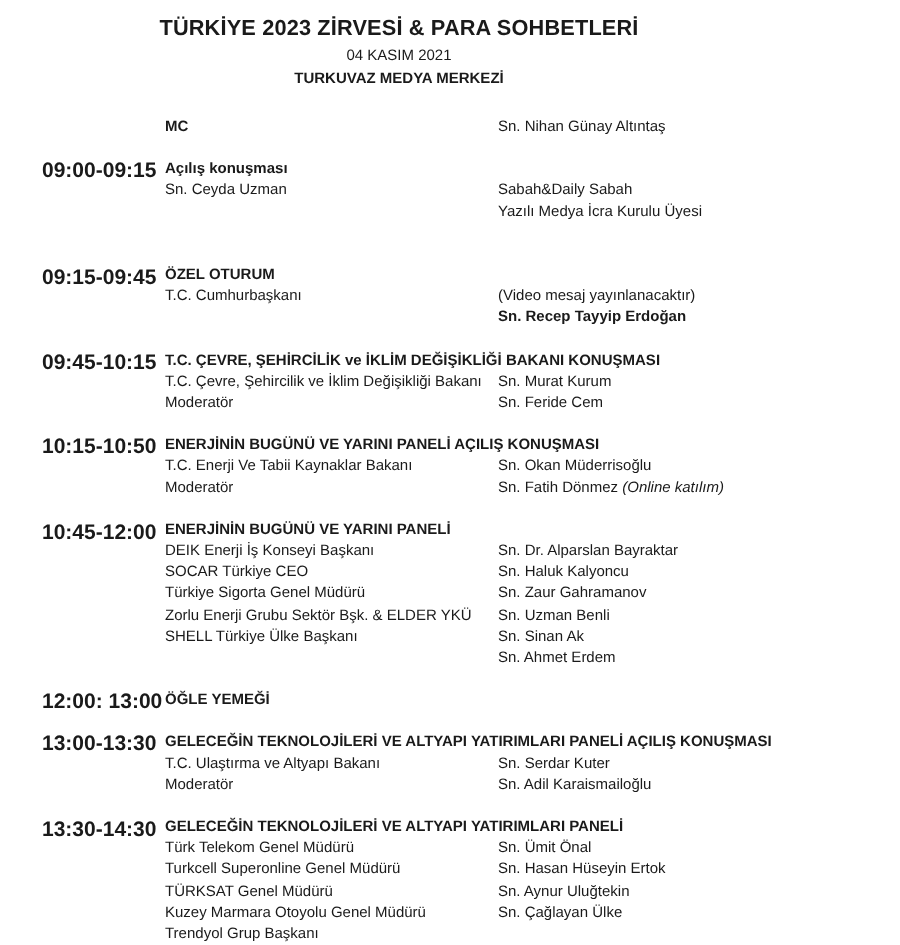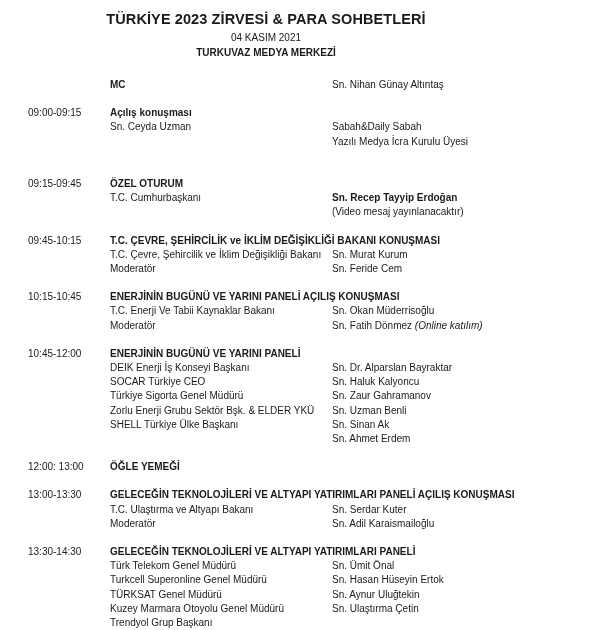--- a/index.html
+++ b/index.html
@@ -52,22 +52,22 @@
     padding: 0 14px 0 28px;
   }
   .row {
     display: flex;
     align-items: flex-start;
     margin-bottom: 14px;
   }
   .col-time {
     width: 82px;
     flex: 0 0 82px;
-    font-size: 10px;
-    font-weight: normal;
+    font-size: 14px;
+    font-weight: bold;
     line-height: 14px;
     white-space: nowrap;
   }
   .col-body {
     flex: 1 1 auto;
     min-width: 0;
     display: flex;
   }
   .col-role {
     flex: 1 1 auto;
@@ -141,42 +141,42 @@
         <div class="row">
           <div class="col-time">09:15-09:45</div>
           <div class="col-body">
             <div class="col-role">
               <div class="line head">ÖZEL OTURUM</div>
               <div class="line">T.C. Cumhurbaşkanı</div>
               <div class="line blank">&nbsp;</div>
             </div>
             <div class="col-person">
               <div class="line blank">&nbsp;</div>
+              <div class="line"><span>(Video mesaj yayınlanacaktır)</span></div>
               <div class="line bold"><span>Sn. Recep Tayyip Erdoğan</span></div>
-              <div class="line"><span>(Video mesaj yayınlanacaktır)</span></div>
             </div>
           </div>
         </div>
         <div class="row">
           <div class="col-time">09:45-10:15</div>
           <div class="col-body">
             <div class="col-role">
               <div class="line head">T.C. ÇEVRE, ŞEHİRCİLİK ve İKLİM DEĞİŞİKLİĞİ BAKANI KONUŞMASI</div>
               <div class="line">T.C. Çevre, Şehircilik ve İklim Değişikliği Bakanı</div>
               <div class="line">Moderatör</div>
             </div>
             <div class="col-person">
               <div class="line blank">&nbsp;</div>
               <div class="line"><span>Sn. Murat Kurum</span></div>
               <div class="line"><span>Sn. Feride Cem</span></div>
             </div>
           </div>
         </div>
         <div class="row">
-          <div class="col-time">10:15-10:45</div>
+          <div class="col-time">10:15-10:50</div>
           <div class="col-body">
             <div class="col-role">
               <div class="line head">ENERJİNİN BUGÜNÜ VE YARINI PANELİ AÇILIŞ KONUŞMASI</div>
               <div class="line">T.C. Enerji Ve Tabii Kaynaklar Bakanı</div>
               <div class="line">Moderatör</div>
             </div>
             <div class="col-person">
               <div class="line blank">&nbsp;</div>
               <div class="line"><span>Sn. Okan Müderrisoğlu</span></div>
               <div class="line"><span>Sn. Fatih Dönmez </span><em class="ital">(Online katılım)</em></div>
@@ -240,20 +240,20 @@
               <div class="line">Turkcell Superonline Genel Müdürü</div>
               <div class="line">TÜRKSAT Genel Müdürü</div>
               <div class="line">Kuzey Marmara Otoyolu Genel Müdürü</div>
               <div class="line">Trendyol Grup Başkanı</div>
             </div>
             <div class="col-person">
               <div class="line blank">&nbsp;</div>
               <div class="line"><span>Sn. Ümit Önal</span></div>
               <div class="line"><span>Sn. Hasan Hüseyin Ertok</span></div>
               <div class="line"><span>Sn. Aynur Uluğtekin</span></div>
-              <div class="line"><span>Sn. Ulaştırma Çetin</span></div>
+              <div class="line"><span>Sn. Çağlayan Ülke</span></div>
             </div>
           </div>
         </div>
       </div>
 
   </div>
 </div>
 
 </body></html>

